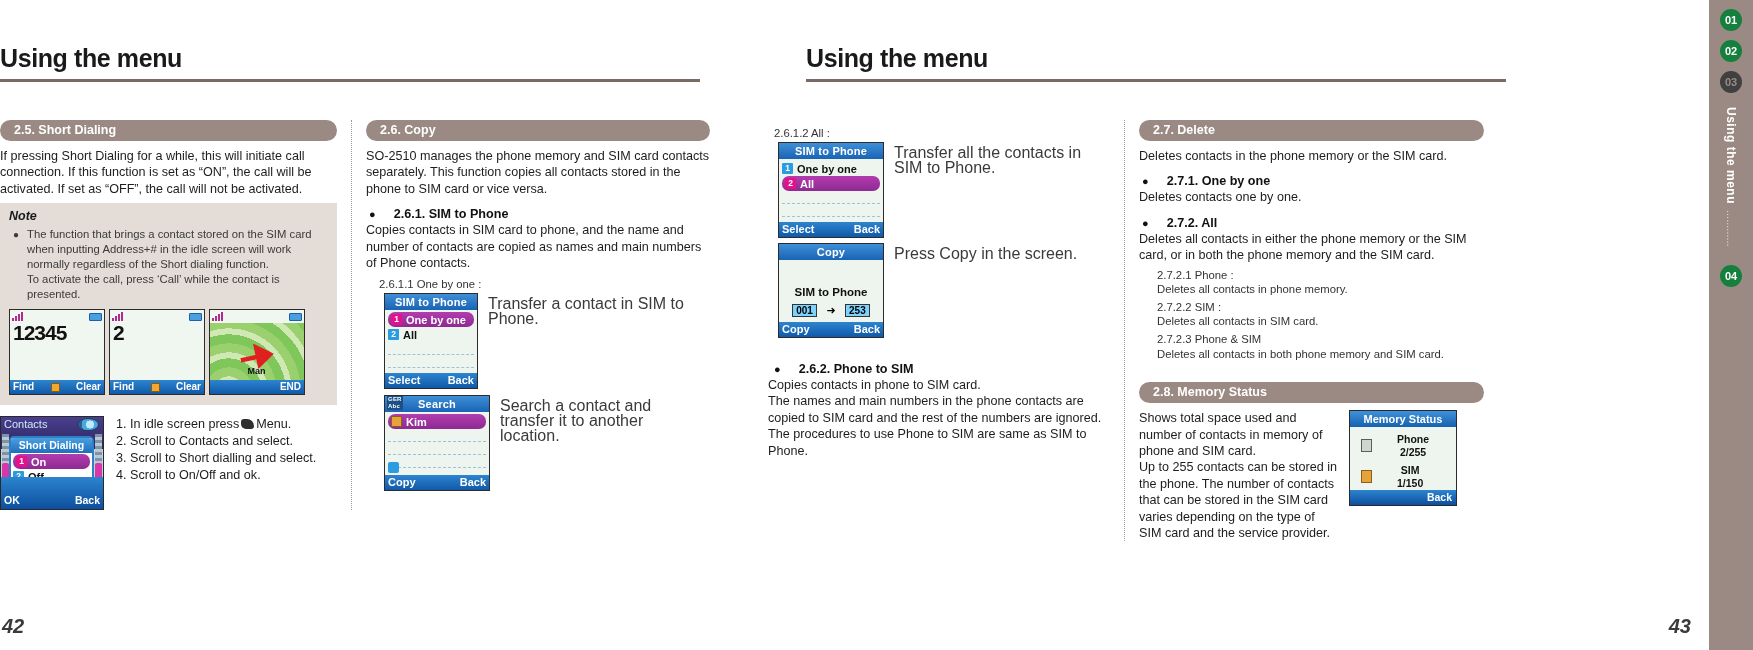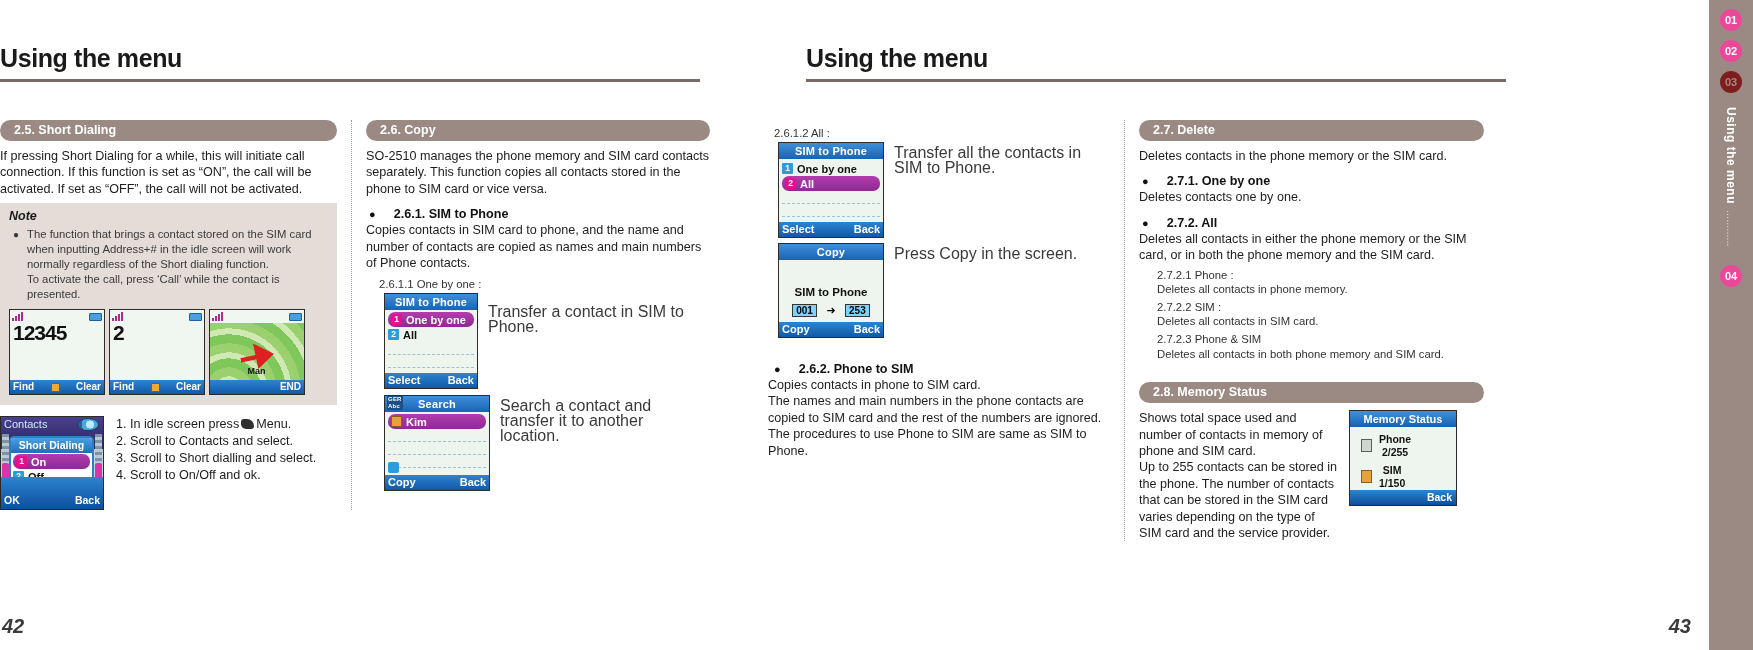--- a/index.html
+++ b/index.html
@@ -143,21 +143,21 @@
     display:inline-block; width:13px; height:10px; background:#2f2f2f;
     border-radius:3px 7px 3px 5px; vertical-align:-1px; margin:0 2px;
   }
 
   .caption { font-size:16px; color:#3a3a3a; line-height:15px; }
 
   
   .mem { width:108px; height:96px; border:1px solid #2a2a2a; background:#eef5ee; position:relative; }
   .mem .mtitle { height:16px; line-height:16px; text-align:center; color:#fff; font-size:11px; font-weight:bold;
        background:linear-gradient(#3f92da,#1560af); }
-  .mem .mrow { display:flex; align-items:center; gap:7px; padding:6px 0 0 11px; }
+  .mem .mrow { display:flex; align-items:center; gap:25px; padding:6px 0 0 11px; }
   .mem .mico { width:11px; height:13px; border:1px solid #55605e; background:#cfd6cf; flex:none; }
   .mem .mico.sim { background:#e8a23c; border-color:#8a5f16; }
   .mem .mtxt { font-size:10.5px; font-weight:bold; color:#111; line-height:12.5px; text-align:center; }
   .mem .mfoot { position:absolute; left:0; right:0; bottom:0; height:15px; line-height:15px;
       background:linear-gradient(#2d84cf,#0d4f9e); color:#fff; font-size:10.5px; font-weight:bold;
       text-align:right; padding-right:4px; }
 
   
   .copyscr { width:106px; height:95px; border:1px solid #2b2b2b; background:#eef5ee; position:relative; }
   .copyscr .c-mid { text-align:center; font-size:11.5px; font-weight:bold; color:#111; margin-top:26px; }
@@ -166,23 +166,23 @@
 
   
   .rail {
     position:absolute; top:0; right:0; width:44px; height:650px;
     background:#9b8a84;
   }
   .rail .tab {
     width:22px; height:22px; margin:0 auto; margin-top:9px;
     border-radius:50%; color:#ffffff; font-size:11px; font-weight:bold;
     display:flex; align-items:center; justify-content:center;
-    background:#ec4899;
-  }
-  .rail .tab.active { background:#7f1d1d; color:#9b8a84; }
+    background:#15803d;
+  }
+  .rail .tab.active { background:#404040; color:#9b8a84; }
   .rail .vtext {
     writing-mode:vertical-rl; margin:14px auto 0 auto;
     color:#ffffff; font-size:12px; font-weight:bold; letter-spacing:0.5px;
     text-align:center;
   }
   .rail .vdots { writing-mode:vertical-rl; margin:6px auto 0 auto; color:#e0d6d2; font-size:11px; }
 
   .pageno { position:absolute; bottom:12px; font-size:20px; font-style:italic; font-weight:bold; color:#3a3a3a; }
 </style>
 </head>
@@ -339,21 +339,21 @@
               </div>
               <div class="dashrow"></div>
               <div class="dashrow"></div>
               <div class="dashrow"></div>
             </div>
             <div class="scr-soft">
               <span>Select</span>
               <span>Back</span>
             </div>
           </div>
-          <div class="caption" style="padding-top:3px;margin-top:8px;">Transfer a contact in SIM to Phone.</div>
+          <div class="caption" style="padding-top:3px;">Transfer a contact in SIM to Phone.</div>
         </div>
 
         <div style="display:flex; gap:10px; margin-left:18px; margin-top:6px;">
           <div class="screen" style="width:106px; height:96px;">
             <div class="scr-title" style="position:relative; text-align:center;">
               <span style="position:absolute; left:2px; top:0px; font-size:6px; line-height:7px; text-align:left;">
                 <span style="display:block; background:#1c4f86; padding:0 1px;">GER</span>
                 <span style="display:block; background:#1c4f86; padding:0 1px;">Abc</span>
               </span>
               <span>Search</span>

